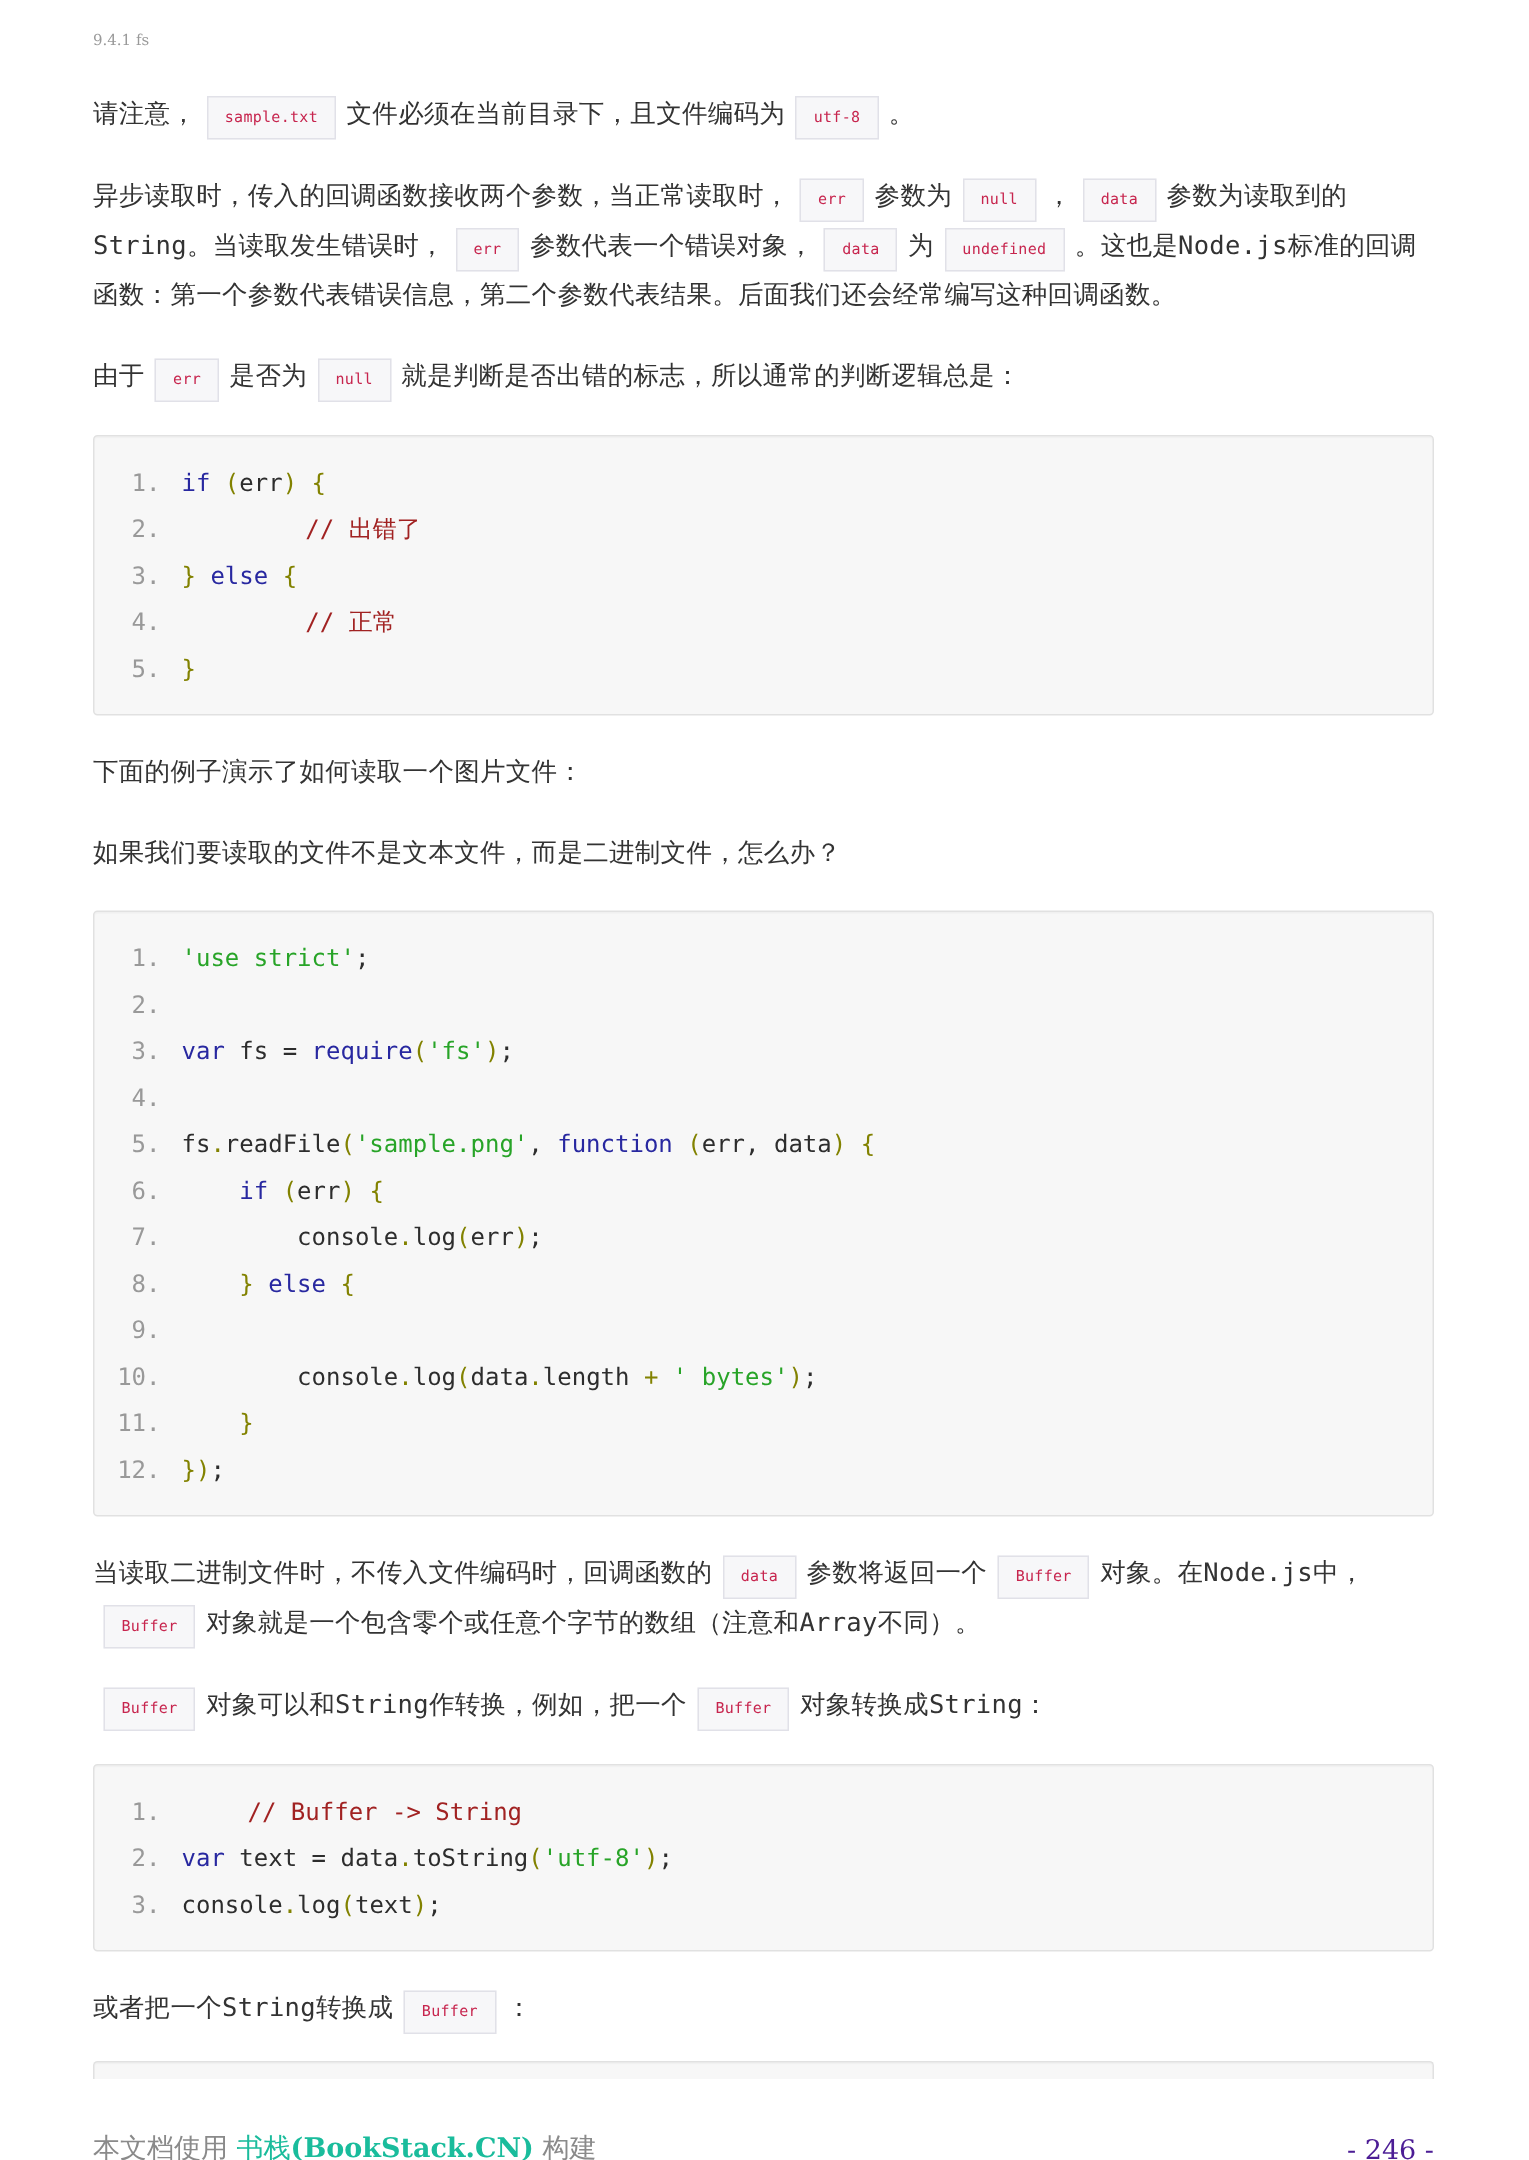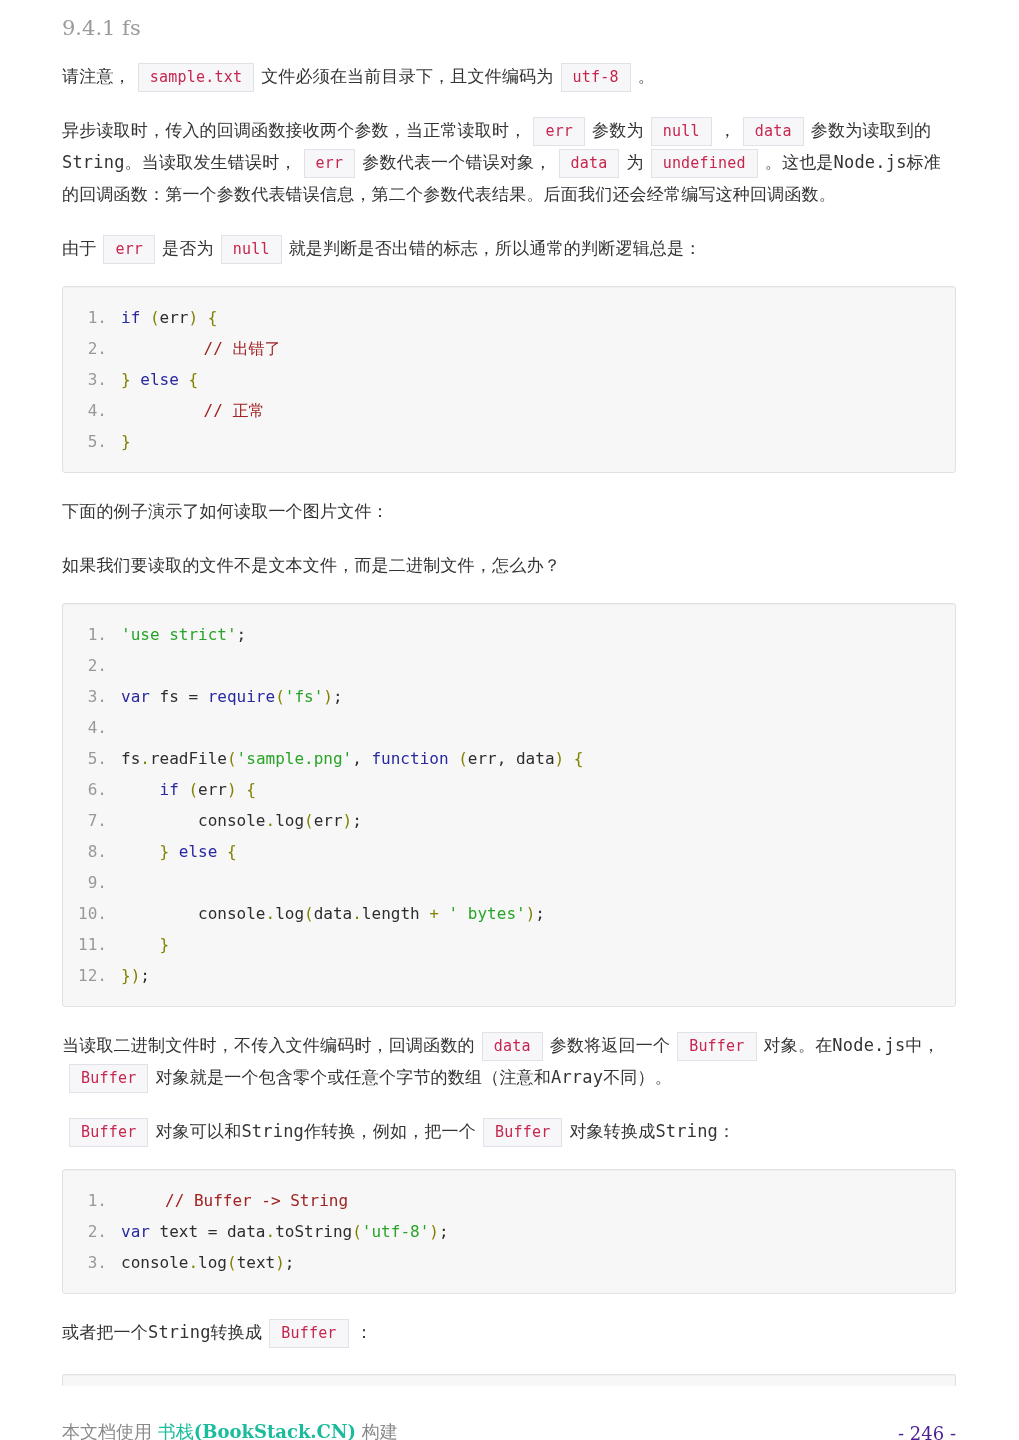--- a/index.html
+++ b/index.html
@@ -5,30 +5,30 @@
   html,body{margin:0;padding:0;}
   body{
     width:1019px;height:1440px;overflow:hidden;background:#ffffff;
     position:relative;
     font-family:"DejaVu Sans Mono","DejaVu Sans",sans-serif;
     color:#333333;
   }
   .page{position:absolute;inset:0;padding:18px 63px 0 62px;box-sizing:border-box;}
   .runninghead{
     font-family:"DejaVu Serif","Liberation Serif",serif;
-    font-size:21px;color:#9a9a9a;margin-bottom:20px;line-height:20px;
+    font-size:10px;color:#9a9a9a;margin-bottom:20px;line-height:20px;
   }
   .para{
     font-size:17px;line-height:32px;margin:22px 0;color:#333;
     letter-spacing:0.2px;
   }
   .badge{
     display:inline-block;
     font-family:"DejaVu Sans Mono",monospace;
-    font-size:15px;line-height:21px;
+    font-size:10px;line-height:21px;
     color:var(--badge-fg,#c7254e);
     background:var(--badge-bg,#f7f7f9);
     border:1px solid var(--badge-border,#e1e1e8);
     border-radius:0;
     padding:3px 11px;margin:0 7px;vertical-align:baseline;
   }
   .codeblock{
     background:var(--code-bg,#f7f7f7);
     border:1px solid var(--code-border,#e1e1e1);
     border-radius:3px;

